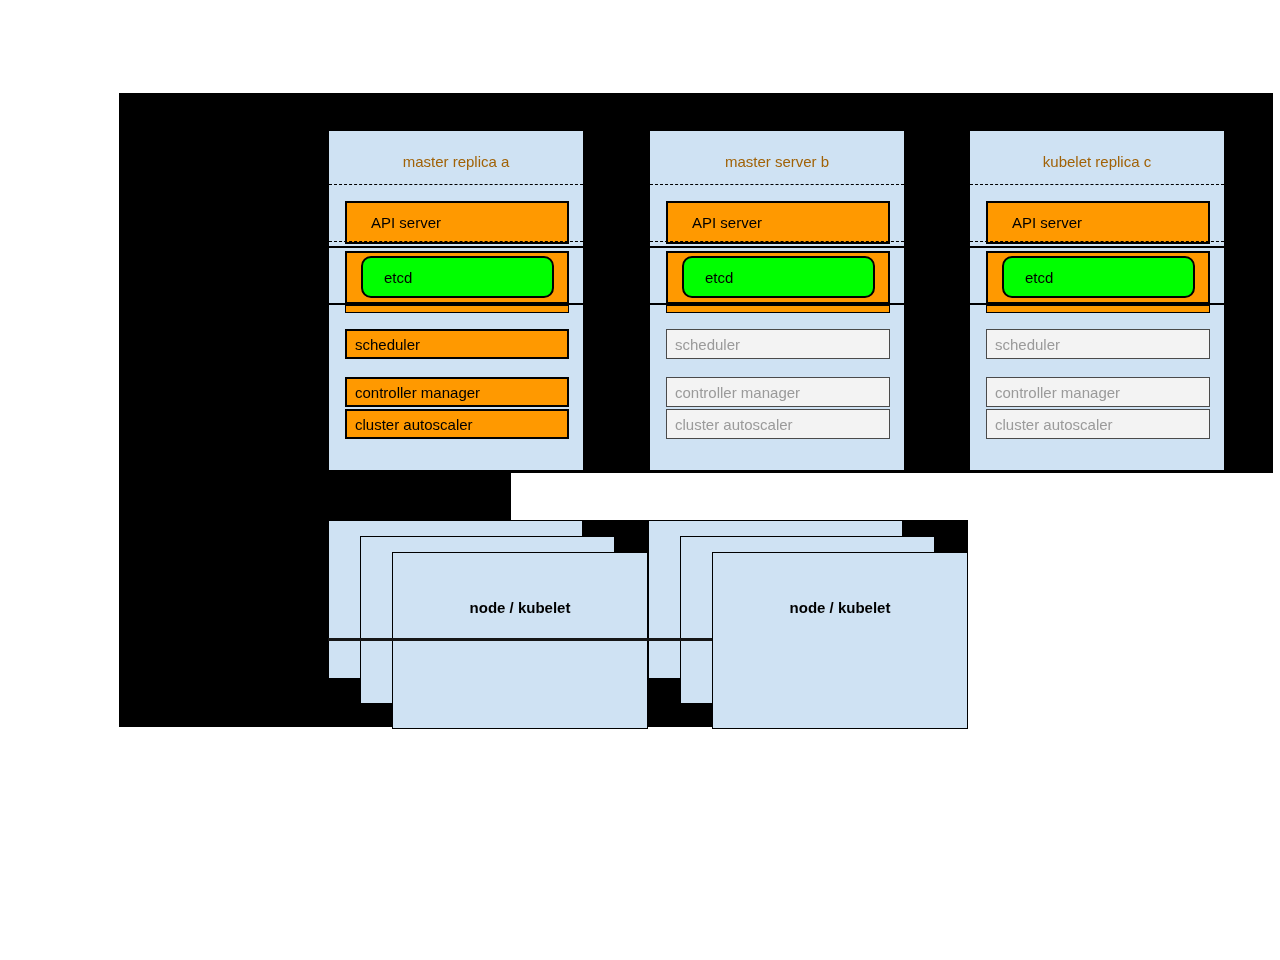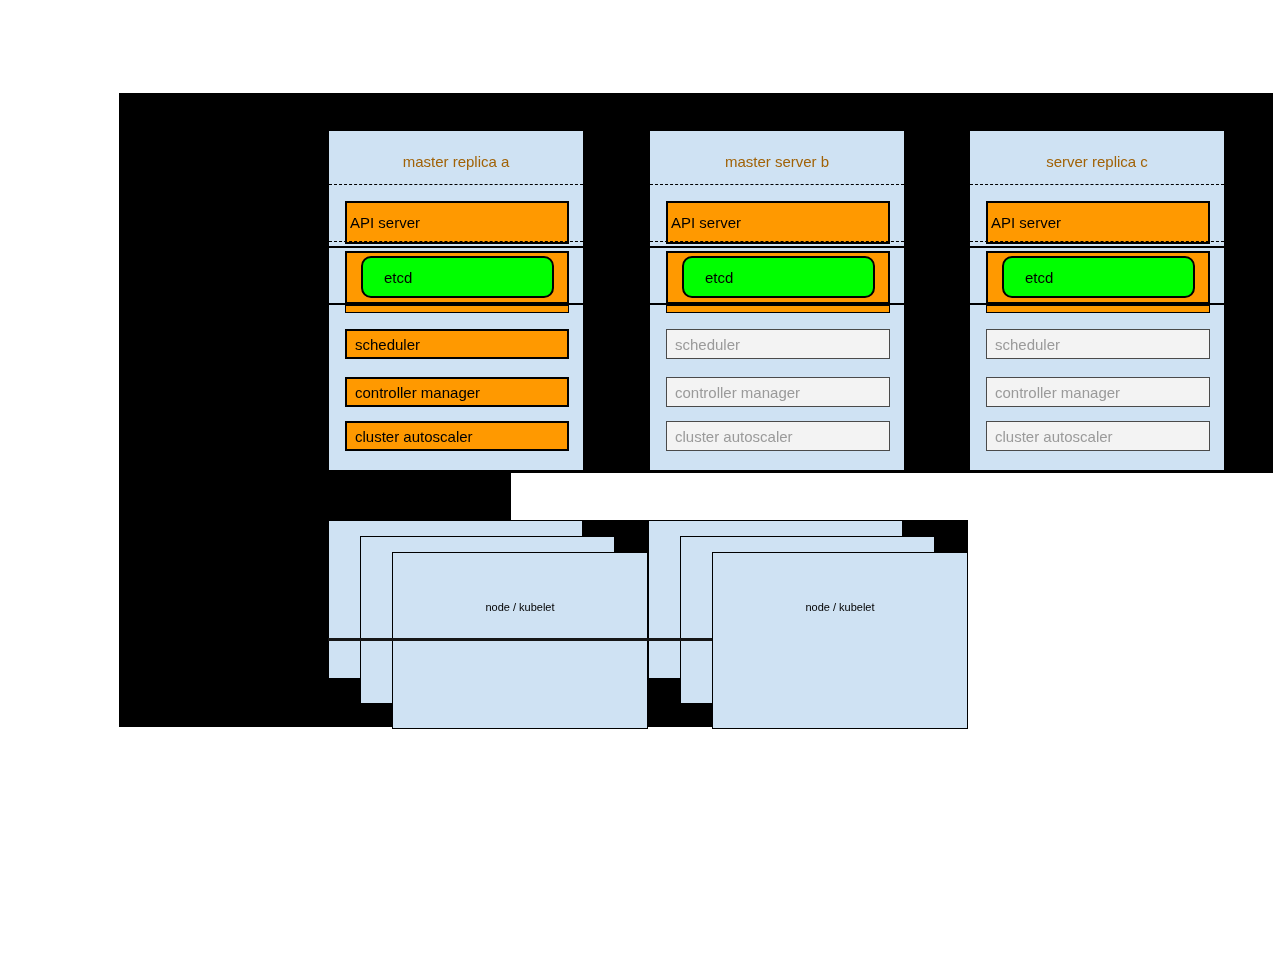--- a/index.html
+++ b/index.html
@@ -17,44 +17,44 @@
     background:var(--blue,#cfe2f3);border:1px solid #000;box-sizing:border-box;}
   #master-a{left:328px;} #master-b{left:649px;} #master-c{left:969px;}
   .m-title{position:absolute;top:22px;left:0;right:0;text-align:center;
     font-size:15px;line-height:17px;color:#a16207;}
   .dash{position:absolute;left:0;right:0;height:0;border-top:1px dashed #000;z-index:4;}
   .d1{top:53px;} .d2{top:110px;}
   .sline{position:absolute;left:0;right:0;height:2px;background:#000;z-index:4;}
   .s1{top:115px;} .s2{top:172px;}
   .bx{position:absolute;left:16px;width:224px;box-sizing:border-box;}
   .api{top:70px;height:43px;background:var(--orange,#ff9900);border:2px solid #000;
-    z-index:2;display:flex;align-items:center;padding-left:3px;font-size:15px;}
+    z-index:2;display:flex;align-items:center;padding-left:24px;font-size:15px;}
   .etcdwrap{top:120px;height:53px;background:var(--orange,#ff9900);border:2px solid #000;z-index:2;}
   .pill{position:absolute;left:14px;top:3px;width:193px;height:42px;box-sizing:border-box;
     background:var(--green,#00ff00);border:2px solid #000;border-radius:10px;
     display:flex;align-items:center;padding-left:21px;font-size:15px;z-index:3;}
   .strip{top:174px;height:8px;background:var(--orange,#ff9900);border:1px solid #000;z-index:2;}
   .comp{position:absolute;left:16px;width:224px;height:30px;box-sizing:border-box;
     display:flex;align-items:center;padding-left:8px;font-size:15px;z-index:2;}
-  .sched{top:198px;} .cm{top:246px;} .ca{top:290px;text-align:right;}
+  .sched{top:198px;} .cm{top:246px;} .ca{top:278px;text-align:right;}
   .active .comp{background:var(--orange,#ff9900);border:2px solid #000;color:#000;}
   .inactive .comp{background:var(--grayfill,#f3f3f3);border:1px solid var(--grayborder,#4a4a4a);
     color:var(--graytext,#9a9a9a);}
 
   
   .nodebox{position:absolute;background:var(--blue,#cfe2f3);border:1px solid #000;box-sizing:border-box;}
   .nb-back{z-index:1;} .nb-mid{z-index:2;} .nb-front{z-index:3;}
   #n1-back{left:328px;top:520px;width:255px;height:159px;}
   #n1-mid{left:360px;top:536px;width:255px;height:168px;}
   #n1-front{left:392px;top:552px;width:256px;height:177px;}
   #n2-back{left:648px;top:520px;width:255px;height:159px;}
   #n2-mid{left:680px;top:536px;width:255px;height:168px;}
   #n2-front{left:712px;top:552px;width:256px;height:177px;}
   .node-label{position:absolute;top:46px;left:0;right:0;text-align:center;
-    font-size:11px;line-height:17px;color:#000;}
+    font-size:15px;line-height:17px;color:#000;font-weight:bold;}
   .divider{position:absolute;left:328px;top:638px;width:384px;height:3px;
     background:#161616;z-index:4;}
 </style>
 </head>
 <body>
 
 <div class="canvas">
 
   <div class="blk" id="blk-a"></div>
   <div class="blk" id="blk-b"></div>
@@ -86,21 +86,21 @@
       <div class="pill">etcd</div>
     </div>
     <div class="sline s2"></div>
     <div class="bx strip"></div>
     <div class="comp sched">scheduler</div>
     <div class="comp cm">controller manager</div>
     <div class="comp ca">cluster autoscaler</div>
   </div>
 
   <div id="master-c" class="master inactive">
-    <div class="m-title">server replica c</div>
+    <div class="m-title">kubelet replica c</div>
     <div class="dash d1"></div>
     <div class="bx api">API server</div>
     <div class="dash d2"></div>
     <div class="sline s1"></div>
     <div class="bx etcdwrap">
       <div class="pill">etcd</div>
     </div>
     <div class="sline s2"></div>
     <div class="bx strip"></div>
     <div class="comp sched">scheduler</div>

